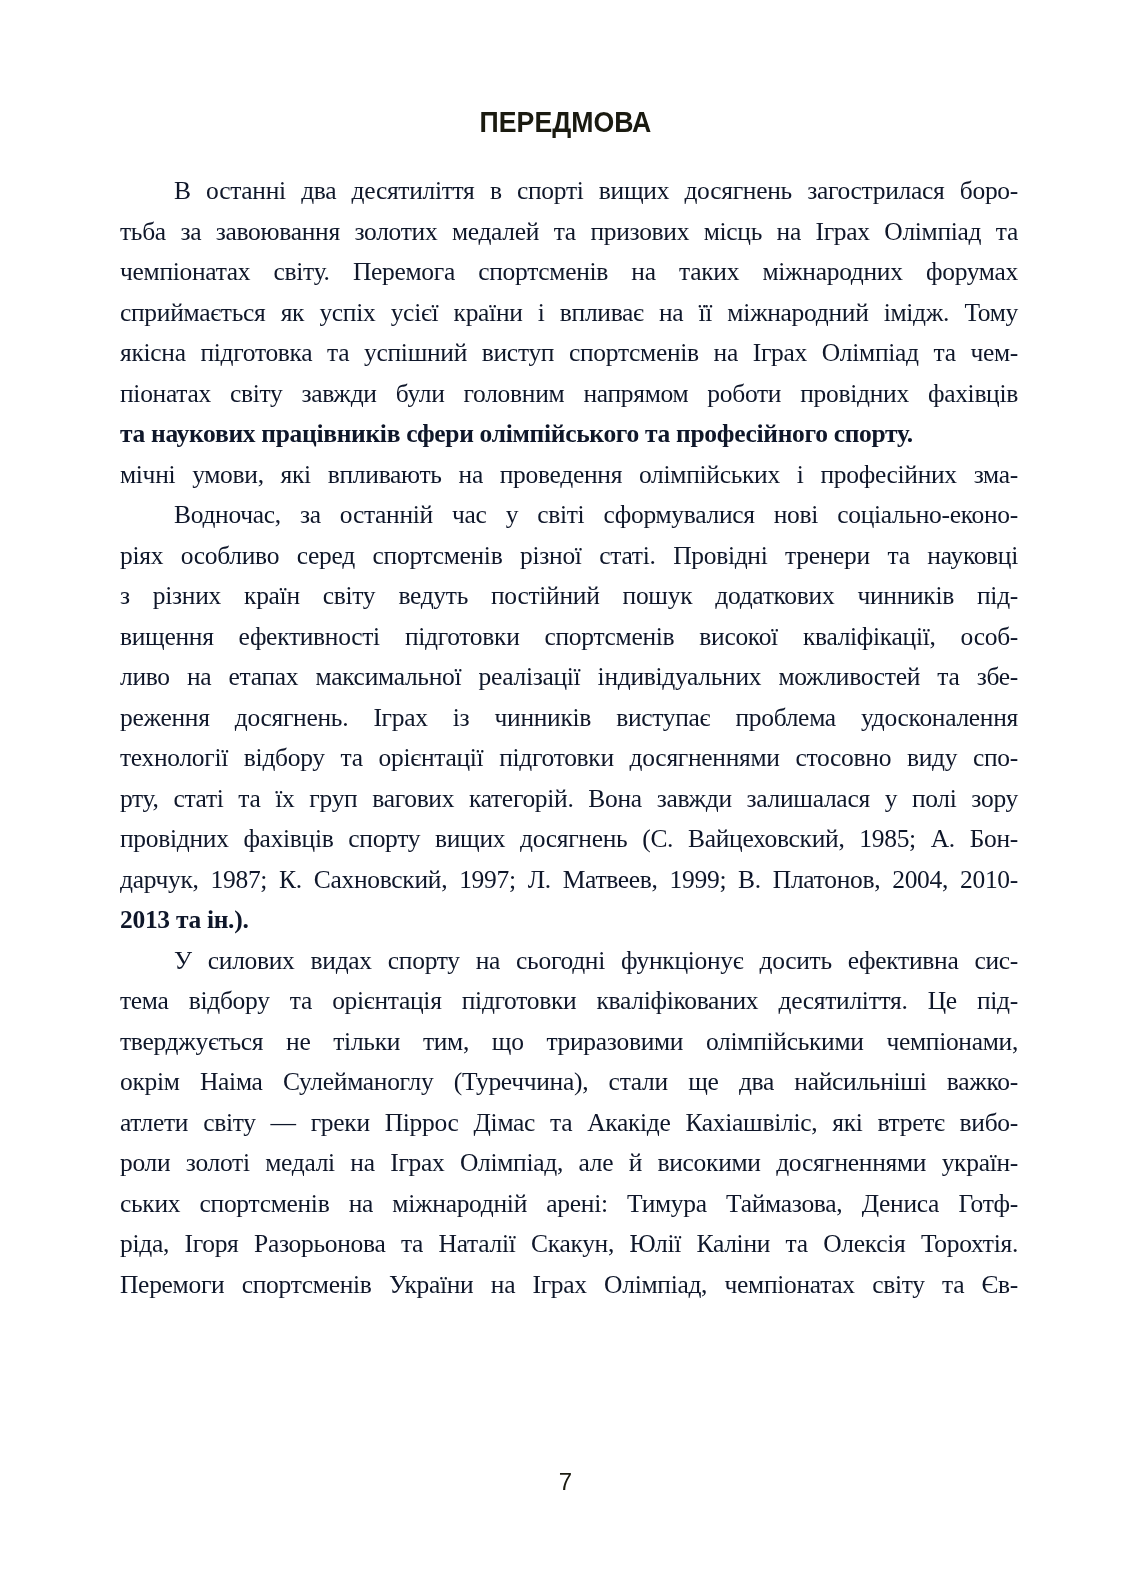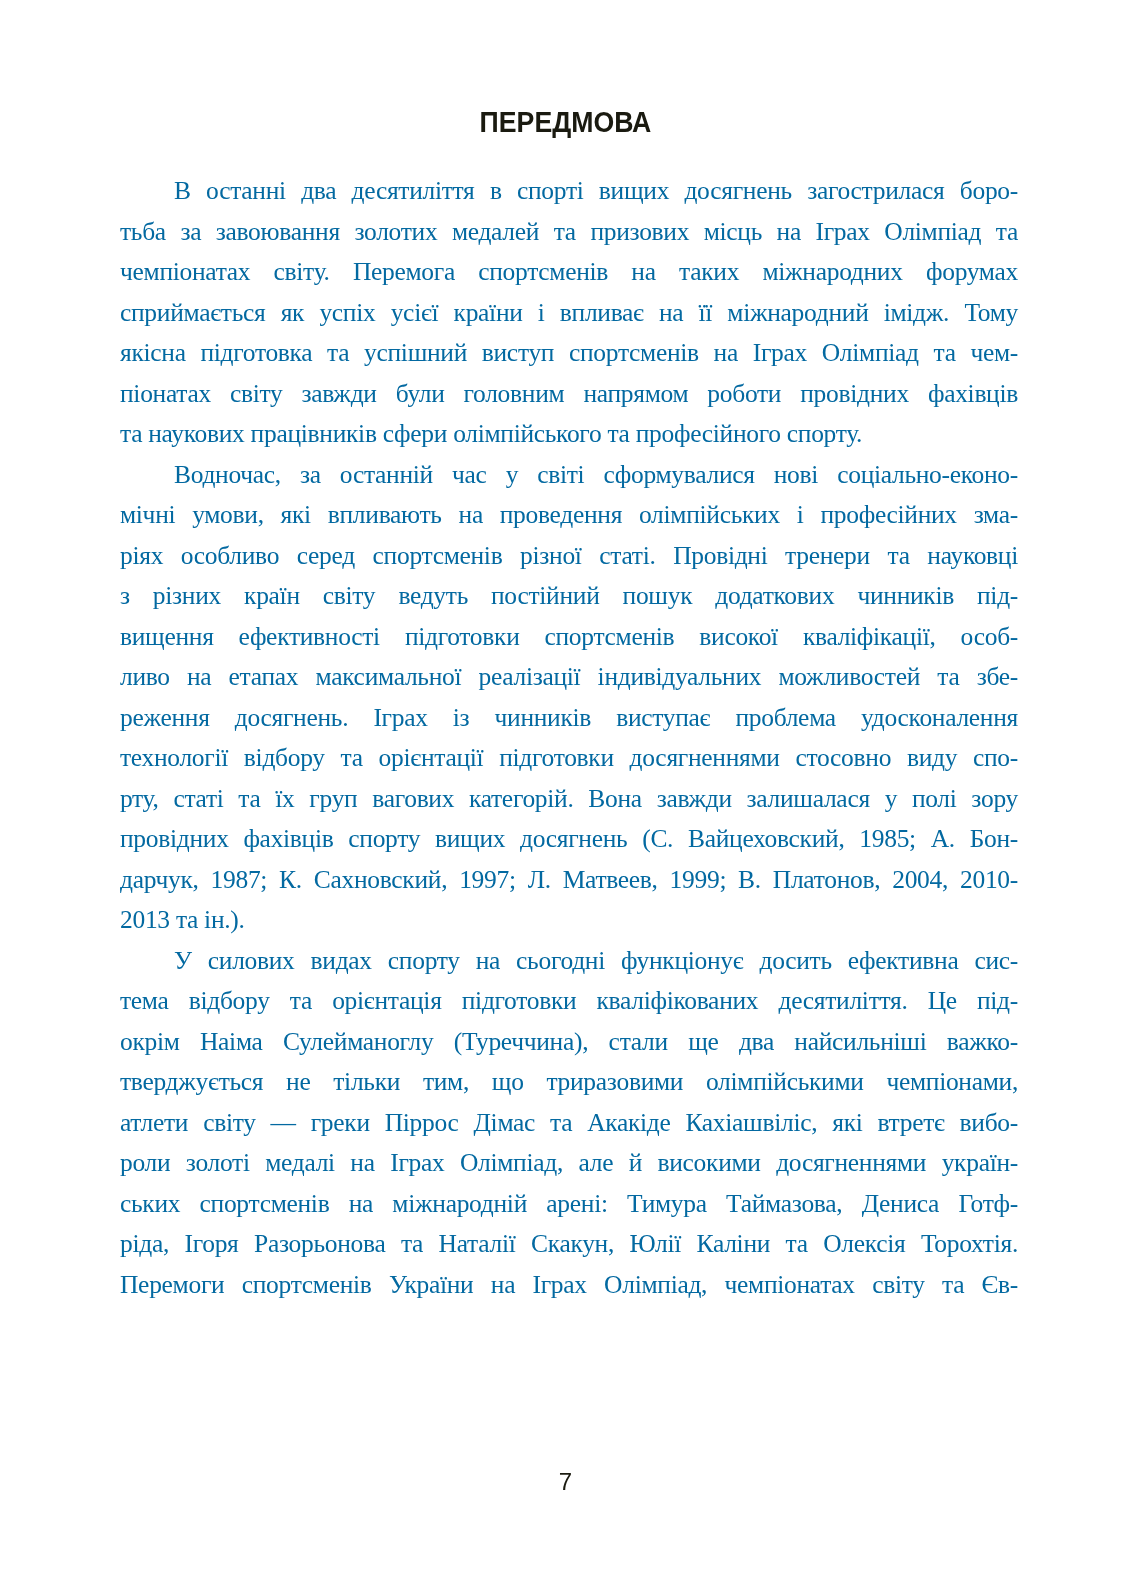--- a/index.html
+++ b/index.html
@@ -36,33 +36,34 @@
     }
     .body-text {
       position: absolute;
       left: 120px;
       top: 171px;
       width: 898px;
     }
     .line {
       font-family: "Liberation Serif", serif;
       font-size: 25.5px;
-      color: #0369a1;
+      color: #0f172a;
       height: 40.5px;
       line-height: 40.5px;
       white-space: nowrap;
       text-align: justify;
       text-align-last: justify;
       letter-spacing: -0.3px;
     }
     .line.indent {
       padding-left: 54px;
     }
     .line.last {
       text-align-last: left;
+      font-weight: bold;
     }
     .page-number {
       position: absolute;
       top: 1468px;
       left: 0;
       width: 1131px;
       text-align: center;
       font-family: "Liberation Sans", sans-serif;
       font-size: 24px;
       color: #1a1a10;
@@ -79,39 +80,39 @@
       <div class="line indent">В останні два десятиліття в спорті вищих досягнень загострилася боро-</div>
       <div class="line">тьба за завоювання золотих медалей та призових місць на Іграх Олімпіад та</div>
       <div class="line">чемпіонатах світу. Перемога спортсменів на таких міжнародних форумах</div>
       <div class="line">сприймається як успіх усієї країни і впливає на її міжнародний імідж. Тому</div>
       <div class="line">якісна підготовка та успішний виступ спортсменів на Іграх Олімпіад та чем-</div>
       <div class="line">піонатах світу завжди були головним напрямом роботи провідних фахівців</div>
       <div class="line last">та наукових працівників сфери олімпійського та професійного спорту.</div>
     </div>
 
     <div>
+      <div class="line">мічні умови, які впливають на проведення олімпійських і професійних зма-</div>
       <div class="line indent">Водночас, за останній час у світі сформувалися нові соціально-еконо-</div>
-      <div class="line">мічні умови, які впливають на проведення олімпійських і професійних зма-</div>
       <div class="line">ріях особливо серед спортсменів різної статі. Провідні тренери та науковці</div>
       <div class="line">з різних країн світу ведуть постійний пошук додаткових чинників під-</div>
       <div class="line">вищення ефективності підготовки спортсменів високої кваліфікації, особ-</div>
       <div class="line">ливо на етапах максимальної реалізації індивідуальних можливостей та збе-</div>
       <div class="line">реження досягнень. Іграх із чинників виступає проблема удосконалення</div>
       <div class="line">технології відбору та орієнтації підготовки досягненнями стосовно виду спо-</div>
       <div class="line">рту, статі та їх груп вагових категорій. Вона завжди залишалася у полі зору</div>
       <div class="line">провідних фахівців спорту вищих досягнень (С. Вайцеховский, 1985; А. Бон-</div>
       <div class="line">дарчук, 1987; К. Сахновский, 1997; Л. Матвеев, 1999; В. Платонов, 2004, 2010-</div>
       <div class="line last">2013 та ін.).</div>
     </div>
 
     <div>
       <div class="line indent">У силових видах спорту на сьогодні функціонує досить ефективна сис-</div>
       <div class="line">тема відбору та орієнтація підготовки кваліфікованих десятиліття. Це під-</div>
+      <div class="line">тверджується не тільки тим, що триразовими олімпійськими чемпіонами,</div>
       <div class="line">окрім Наіма Сулейманоглу (Туреччина), стали ще два найсильніші важко-</div>
-      <div class="line">тверджується не тільки тим, що триразовими олімпійськими чемпіонами,</div>
       <div class="line">атлети світу — греки Піррос Дімас та Акакіде Кахіашвіліс, які втретє вибо-</div>
       <div class="line">роли золоті медалі на Іграх Олімпіад, але й високими досягненнями україн-</div>
       <div class="line">ських спортсменів на міжнародній арені: Тимура Таймазова, Дениса Готф-</div>
       <div class="line">ріда, Ігоря Разорьонова та Наталії Скакун, Юлії Каліни та Олексія Торохтія.</div>
       <div class="line">Перемоги спортсменів України на Іграх Олімпіад, чемпіонатах світу та Єв-</div>
     </div>
   </div>
 
   <div class="page-number">7</div>
 </div>

